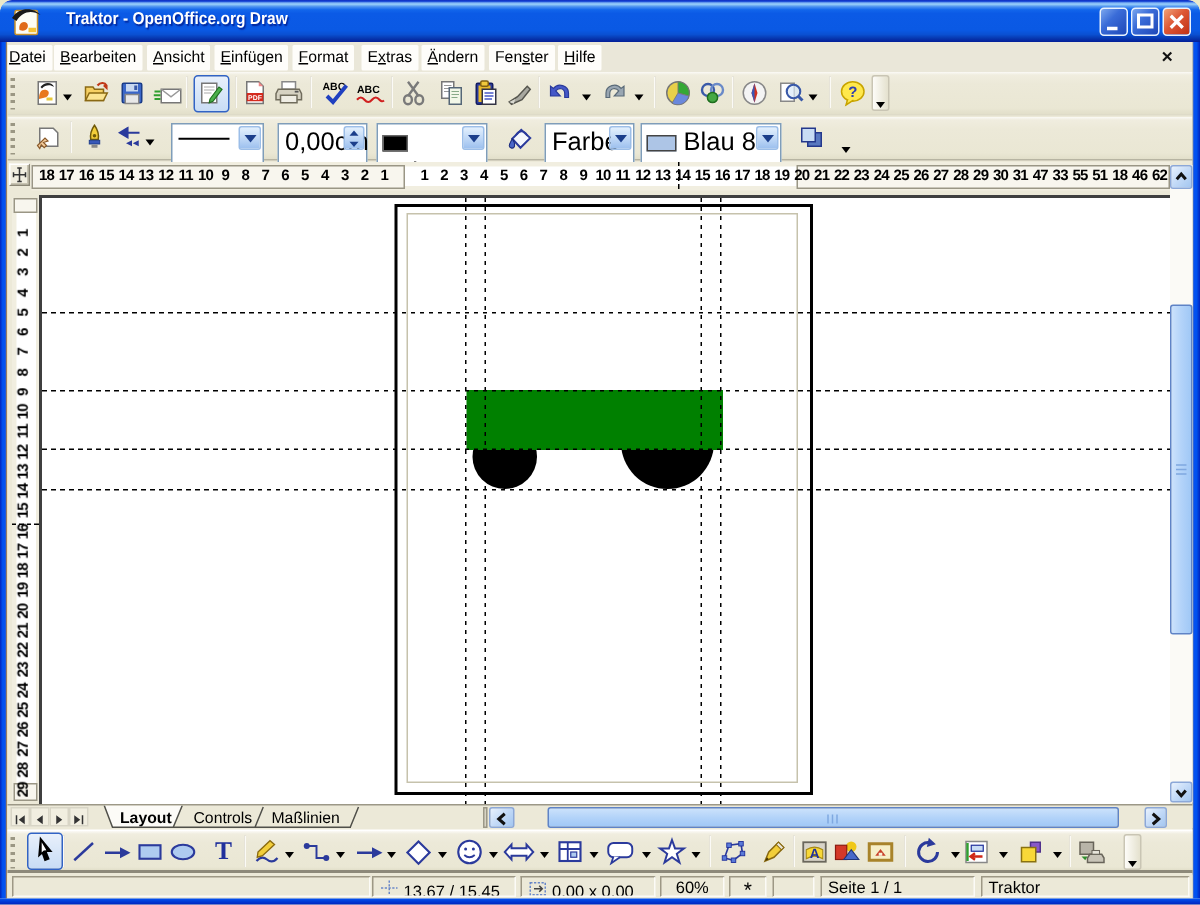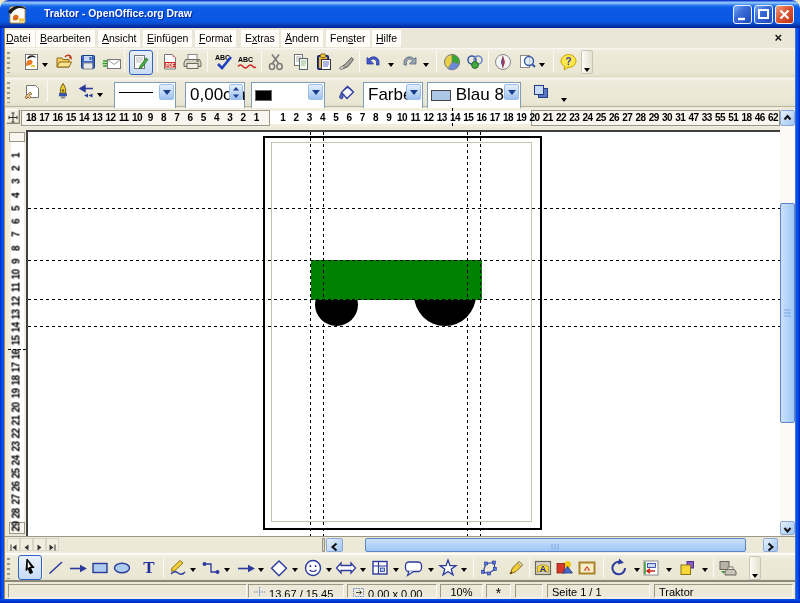--- a/index.html
+++ b/index.html
@@ -386,20 +386,28 @@
       <div class="tnb" style="left:15px"><svg width="11" height="11">
           <path d="M7.5 2.5 L3.5 5.5 L7.5 8.5 Z" fill="#333"></path>
         </svg></div>
       <div class="tnb" style="left:28px"><svg width="11" height="11">
           <path d="M3.5 2.5 L7.5 5.5 L3.5 8.5 Z" fill="#333"></path>
         </svg></div>
       <div class="tnb" style="left:41px"><svg width="11" height="11">
           <path d="M8 2.5 v6" stroke="#333"></path>
           <path d="M2.5 2.5 L6.5 5.5 L2.5 8.5 Z" fill="#333"></path>
         </svg></div>
+      <div style="position:absolute;left:58px;top:0px"><svg width="270" height="16" viewBox="0 0 270 16">
+          <path d="M6.5 0 L12 14.5 L52.5 14.5 L58.5 0 Z" fill="#FCFBF7"></path>
+          <path d="M6.5 0 L12 14.5 L52.5 14.5 L58.5 0" fill="none" stroke="#50504A" stroke-width="1"></path>
+          <path d="M52.5 14.5 L171 14.5 M107 14.5 L112.5 1 M170.5 14.5 L176 1" fill="none" stroke="#50504A"></path>
+          <text x="17" y="11.5" font-size="10.5" font-weight="bold" font-family="Liberation Sans">Layout</text>
+          <text x="66" y="11.5" font-size="10.5" font-family="Liberation Sans">Controls</text>
+          <text x="118" y="11.5" font-size="10.5" font-family="Liberation Sans">Maßlinien</text>
+        </svg></div>
       <div style="position:absolute;left:317px;top:1px;width:3px;height:14px;background:#D8D4C4;border:1px solid #9C9887"></div>
       <div class="sbtn" style="left:321px;top:0.5px;width:17px;height:14px"><svg width="15" height="12">
           <path d="M9.5 2.5 L5.5 6 L9.5 9.5" fill="none" stroke="#111" stroke-width="2"></path>
         </svg></div>
       <div class="sthumb sthumbh" style="left:360px;top:0.5px;width:381px;height:14px"><svg width="379" height="12">
           <path d="M186 3 v6 M189 3 v6 M192 3 v6" stroke="#7FA8E0"></path>
         </svg></div>
       <div class="sbtn" style="left:758px;top:0.5px;width:15px;height:14px"><svg width="13" height="12">
           <path d="M4.5 2.5 L8.5 6 L4.5 9.5" fill="none" stroke="#111" stroke-width="2"></path>
         </svg></div>
@@ -536,21 +544,21 @@
 <div id="statusbar" class="abs">
       <div class="scell" style="left:2.5px;width:239px"></div>
       <div class="scell" style="left:243px;width:96px"><span style="position:relative;top:0px"><svg width="13" height="12" viewBox="0 0 13 12">
             <path d="M6.5 1 V11 M1 6 H12" stroke="#6A88C8" stroke-width="1" stroke-dasharray="1.5,1"></path>
           </svg></span> 13,67 / 15,45</div>
       <div class="scell" style="left:342px;width:90px"><svg width="13" height="12" viewBox="0 0 13 12">
           <rect x="1.5" y="2.5" width="10" height="8" fill="none" stroke="#6A88C8" stroke-dasharray="1.5,1"></rect>
           <path d="M4 6.5 L9.5 6.5 M7.5 4.5 L9.5 6.5 L7.5 8.5" fill="none" stroke="#444" stroke-width="1"></path>
         </svg> 0,00 x 0,00</div>
       <div class="scell" style="left:435px;width:43px">
-        <center>10%</center>
+        <center>60%</center>
       </div>
       <div class="scell" style="left:481px;width:25px">
         <div style="text-align:center;font-size:14px;margin-top:-1px">*</div>
       </div>
       <div class="scell" style="left:510px;width:28px"></div>
       <div class="scell" style="left:542px;width:103px">Seite 1 / 1</div>
       <div class="scell" style="left:649px;width:139px">Traktor</div>
     </div>
 <div id="bord_l" class="abs"></div>
     <div id="bord_r" class="abs"></div>

